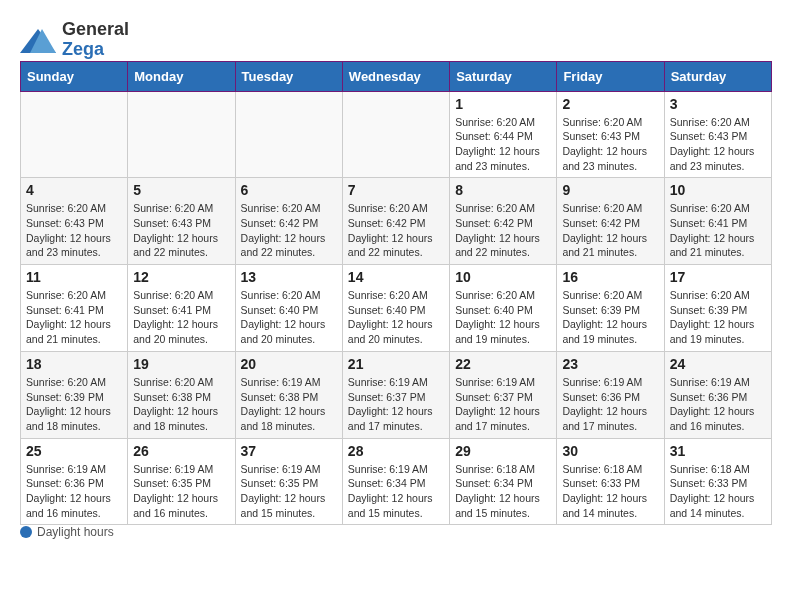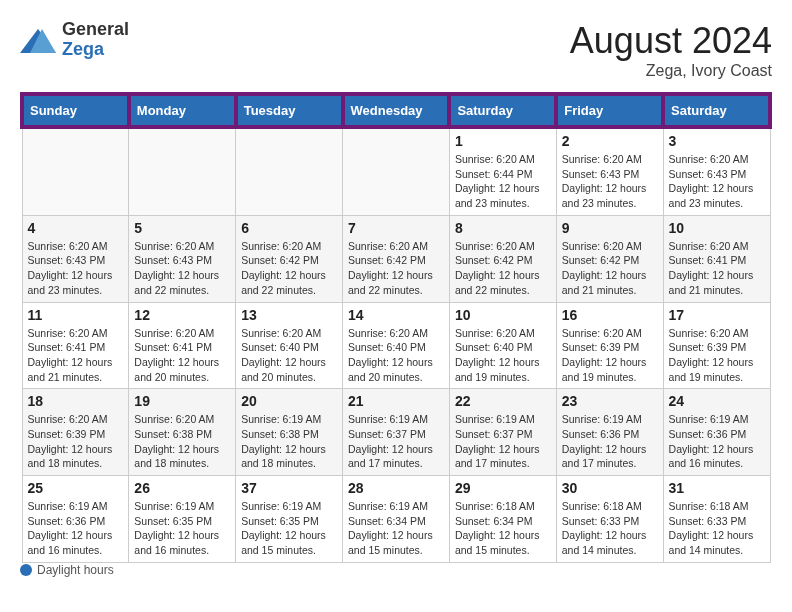--- a/index.html
+++ b/index.html
@@ -7,21 +7,21 @@
       font-family: Arial, sans-serif;
       background: #fff;
       width: 792px;
       min-height: 612px;
       padding: 20px;
     }
     .header {
       display: flex;
       justify-content: space-between;
       align-items: flex-start;
-      margin-bottom: 12px;
+      margin-bottom: 1px;
     }
     .logo {
       display: flex;
       align-items: center;
       gap: 6px;
     }
     .logo-text {
       font-size: 18px;
       font-weight: bold;
       line-height: 1.1;
@@ -49,21 +49,21 @@
       border-collapse: collapse;
       font-size: 11px;
     }
     thead th {
       background-color: #2a6eb5;
       color: #fff;
       padding: 7px 6px;
       font-size: 13px;
       font-weight: bold;
       text-align: left;
-      border: 4px solid #701a75;
+      border: 1px solid #701a75;
     }
     tbody td {
       border: 1px solid #ccc;
       vertical-align: top;
       padding: 4px 5px;
       min-height: 80px;
       width: calc(100% / 7);
     }
     .day-number {
       font-size: 14px;
@@ -106,24 +106,20 @@
   <div class="logo">
     <svg class="logo-icon" viewBox="0 0 36 30" xmlns="http://www.w3.org/2000/svg">
       <polygon points="18,4 36,28 0,28" fill="#2a6eb5"></polygon>
       <polygon points="22,4 36,28 10,28" fill="#5a9fd4"></polygon>
     </svg>
     <div class="logo-text">
       <span class="general">General</span><br>
       <span class="blue">Zega</span>
     </div>
   </div>
-  <div class="title-block">
-    <div class="month-year">August 2024</div>
-    <div class="location">Zega, Ivory Coast</div>
-  </div>
 </div>
 
 <table>
   <thead>
     <tr>
     <th>Sunday</th>
         <th>Monday</th>
         <th>Tuesday</th>
         <th>Wednesday</th>
         <th>Saturday</th>

